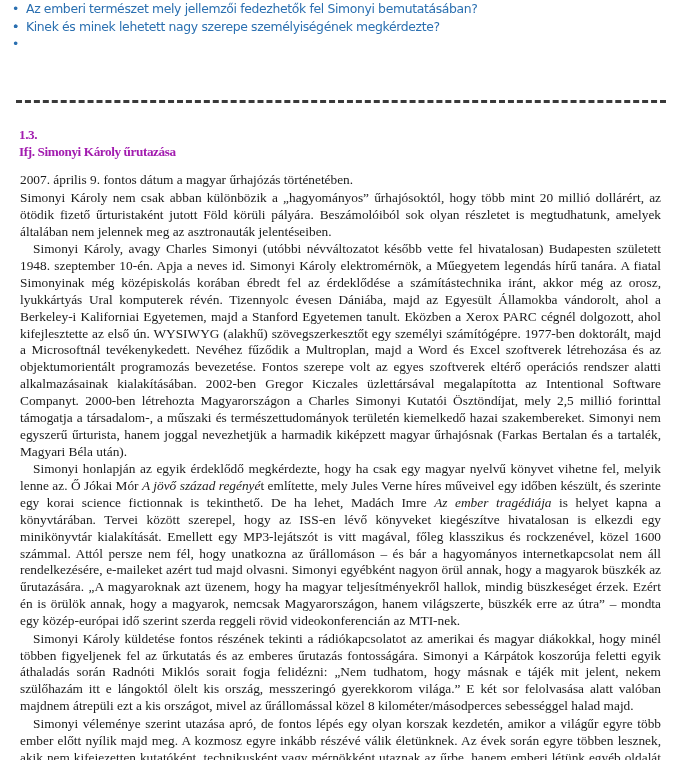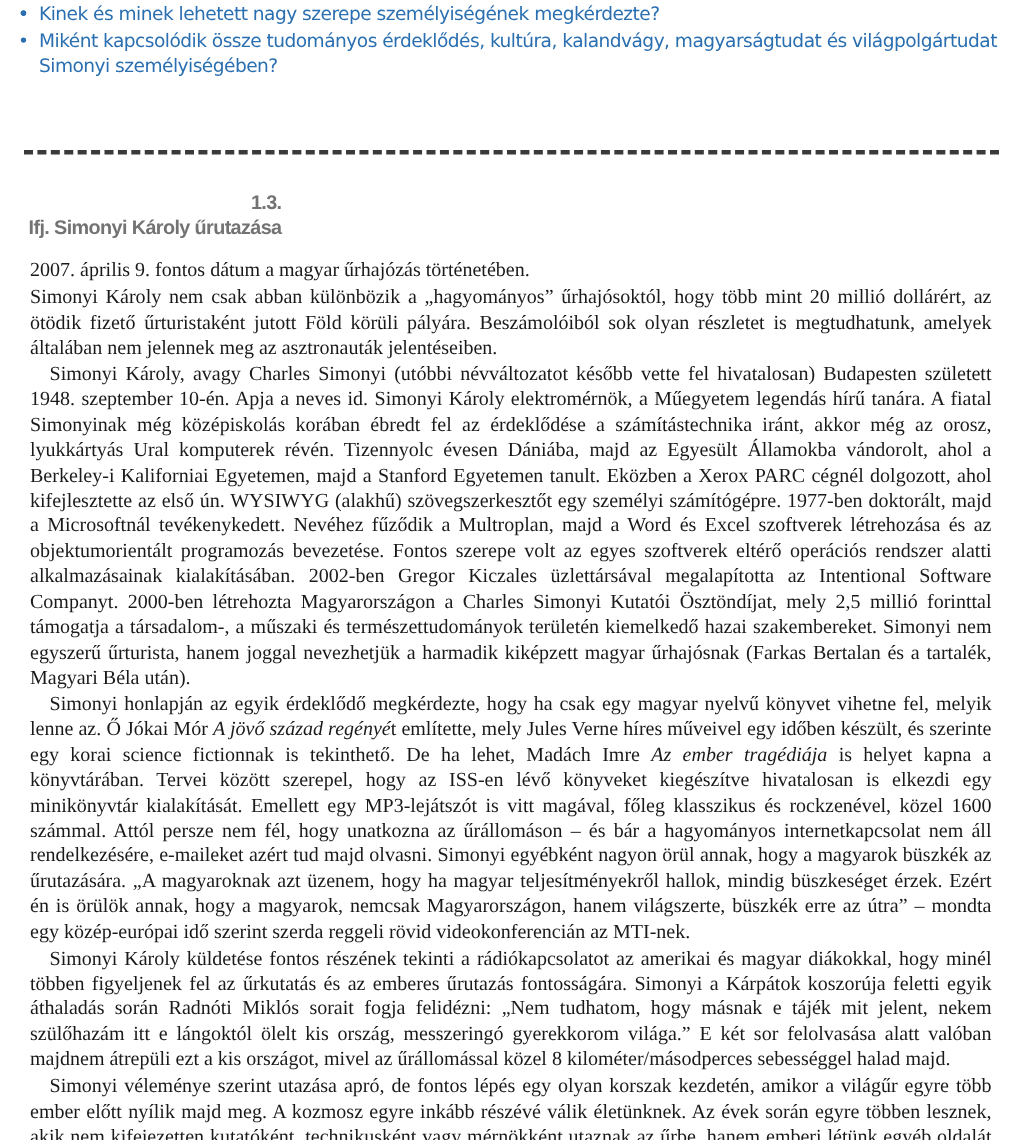--- a/index.html
+++ b/index.html
@@ -11,41 +11,41 @@
   }
   .questions ul { list-style: none; margin: 0; padding: 0; }
   .questions li { position: relative; padding-left: 14px; }
   .questions li .bullet { position: absolute; left: 0; top: 0; color: #2a6fb0; }
   .separator {
     position: absolute; left: 16px; top: 100px; width: 650px; height: 0;
     border-top: 3px dashed #3a3a3a;
   }
   .section-heading {
     position: absolute; left: 19px; top: 126px;
-    font-family: Liberation Sans, sans-serif; color: #737373; font-weight: bold;
-    font-size: 13.2px; line-height: 17px; letter-spacing: -0.4px; text-align: right;
+    font-family: Liberation Serif, serif; color: #a21caf; font-weight: bold;
+    font-size: 13.2px; line-height: 17px; letter-spacing: -0.4px;
   }
   .body-text {
     position: absolute; left: 19px; top: 171px; width: 643px;
     font-family: "Liberation Serif", serif; font-size: 13.35px; color: #1a1a1a;
     line-height: 16.85px; text-align: justify;
   }
   .body-text p { margin: 1px; }
   .body-text p.indent { text-indent: 13px; }
   .body-text em { font-style: italic; font-family: Liberation Serif, serif; }
 </style>
 </head>
 <body>
 
 <div class="questions">
   <ul>
-    <li><span class="bullet">•</span></li>
+    <li><span class="bullet">•</span><span>Az emberi természet mely jellemzői fedezhetők fel Simonyi bemutatásában?</span></li>
     <li><span class="bullet">•</span></li>
     <li><span class="bullet">•</span><span>Kinek és minek lehetett nagy szerepe személyiségének megkérdezte?</span></li>
-    <li><span class="bullet">•</span><span>Miként kapcsolódik össze tudományos érdeklődés, kultúra, kalandvágy, magyarságtudat és világpolgártudat Simonyi személyiségében?</span></li>
+    <li><span class="bullet">•</span></li>
   </ul>
 </div>
 
 <div class="separator"></div>
 
 <div class="section-heading">
   <div>1.3.</div>
   <div>Ifj. Simonyi Károly űrutazása</div>
 </div>
 

